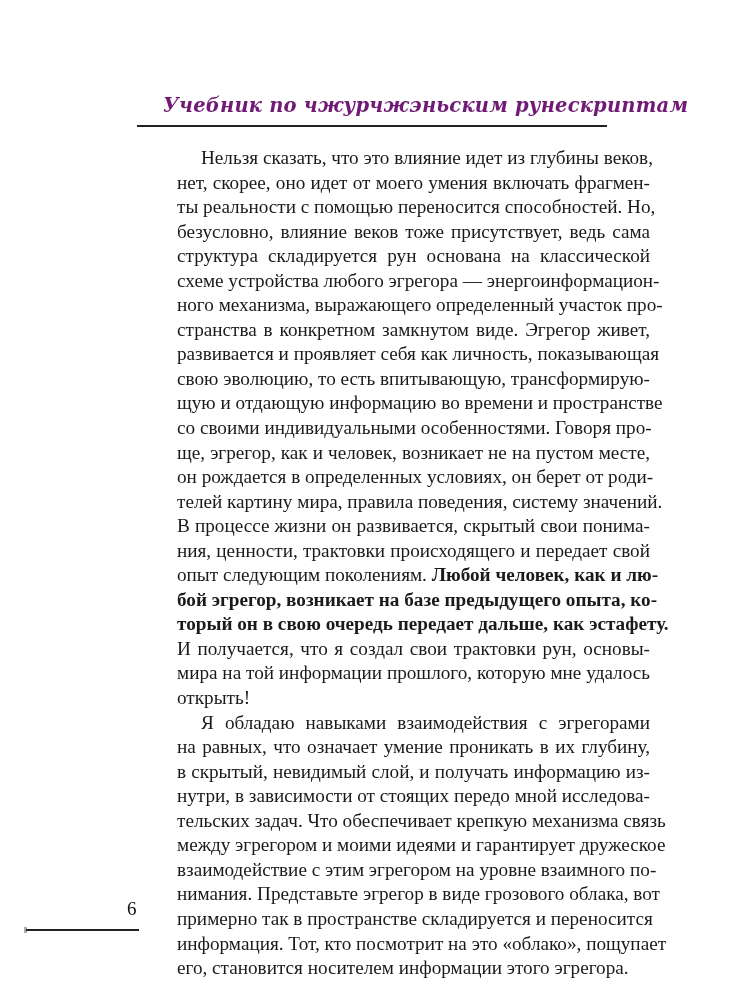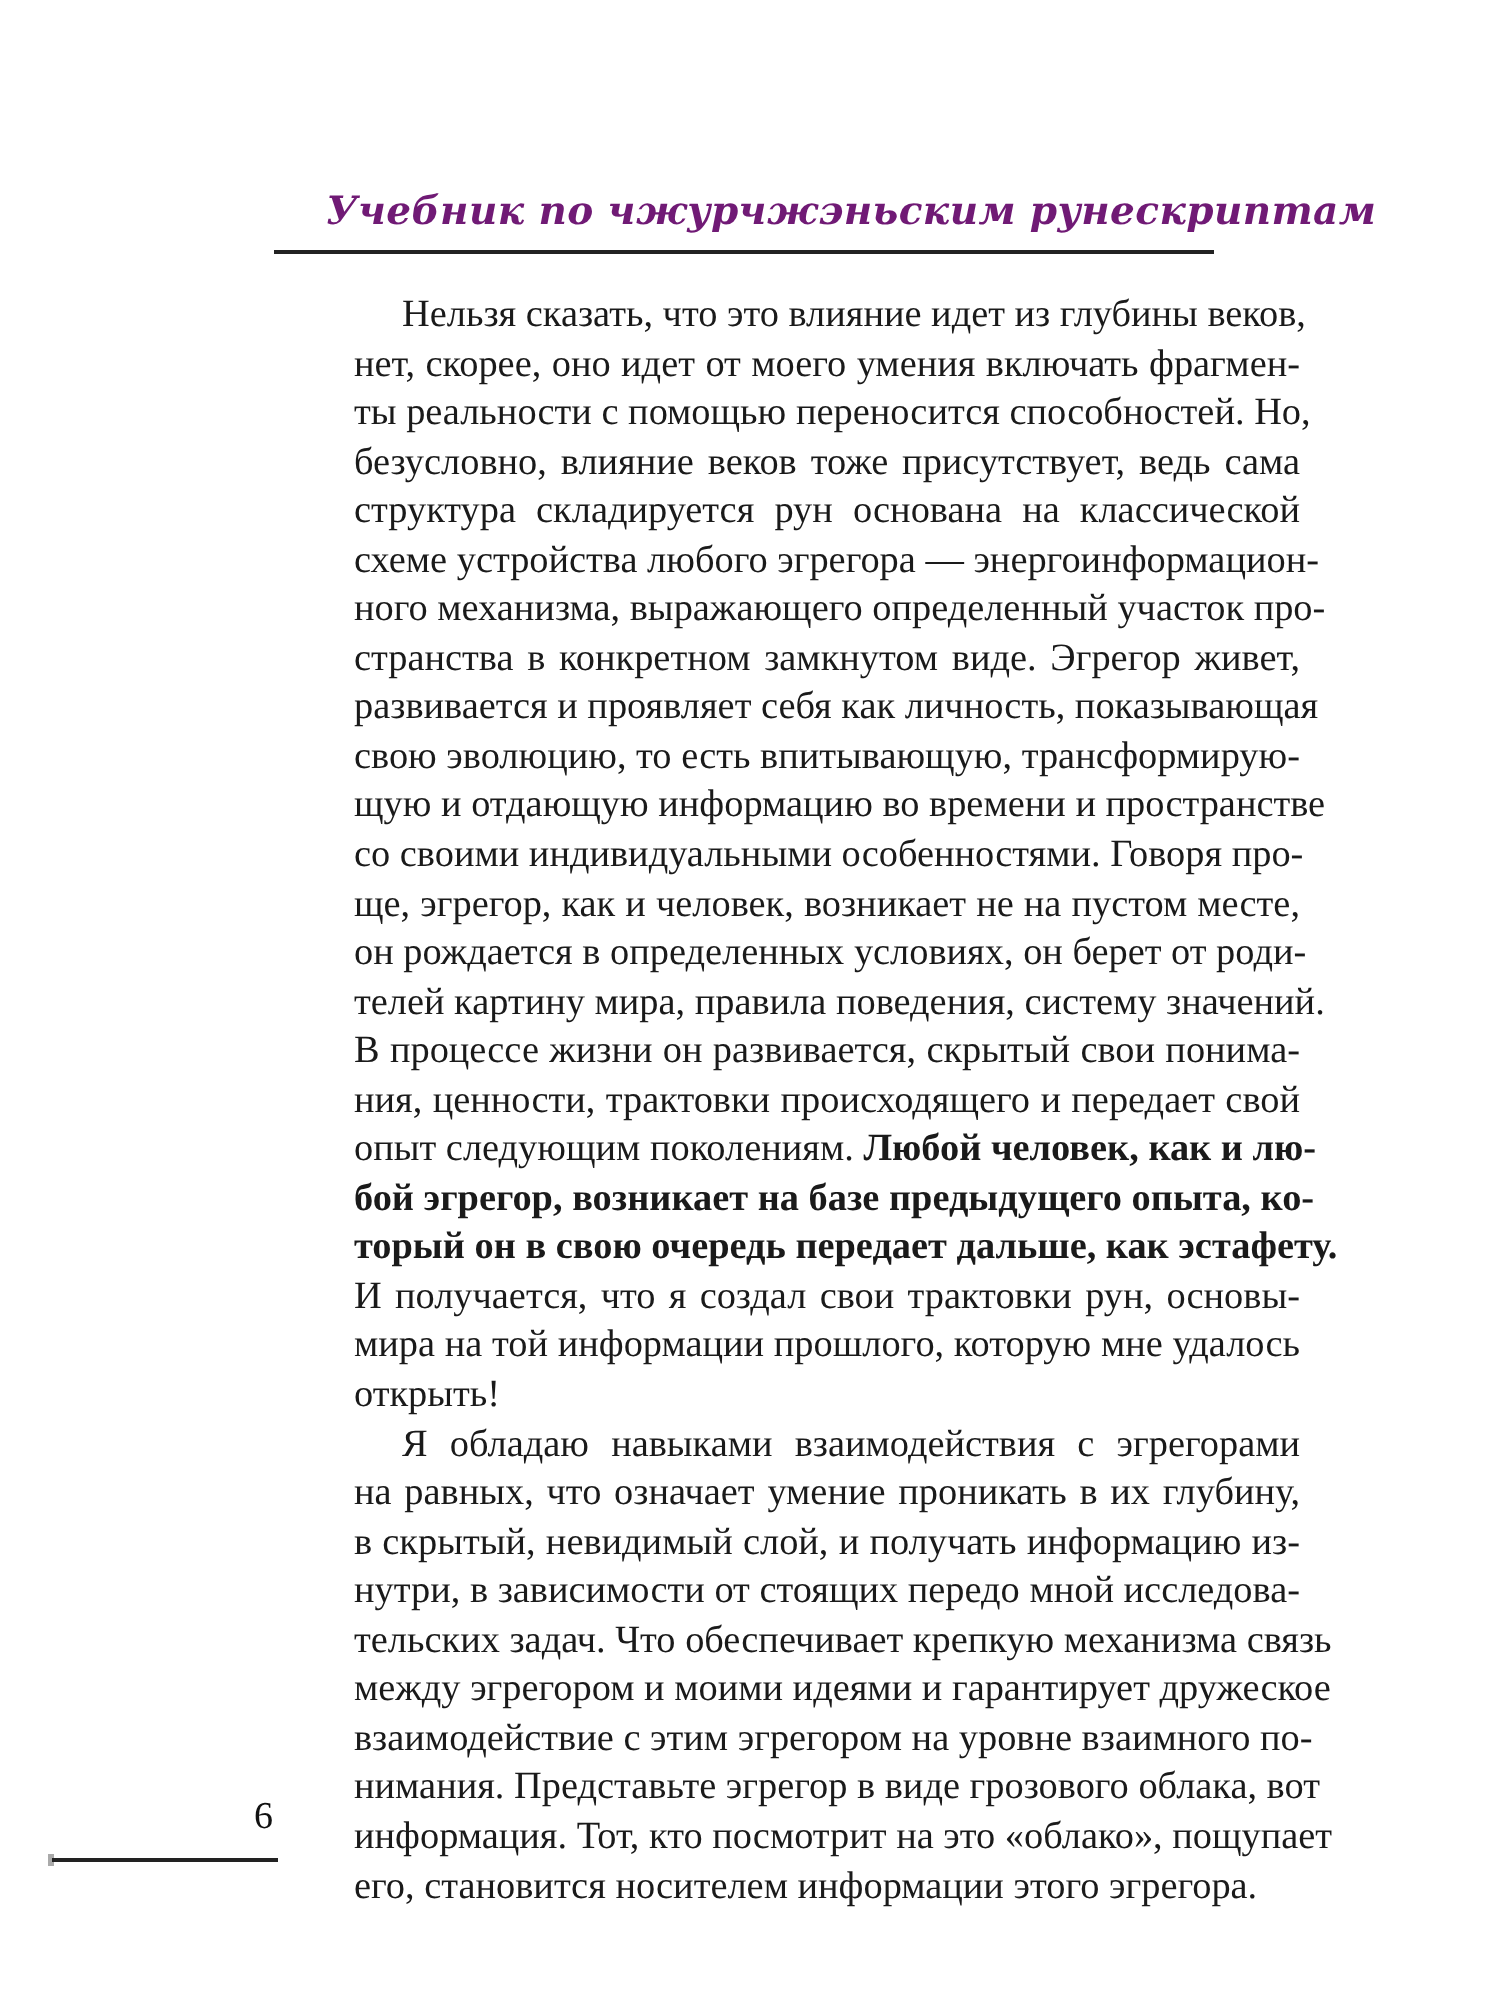--- a/index.html
+++ b/index.html
@@ -70,20 +70,21 @@
   </div>
   <div>
     <span class="line indent">Я обладаю навыками взаимодействия с эгрегорами</span>
     <span class="line">на равных, что означает умение проникать в их глубину,</span>
     <span class="line">в скрытый, невидимый слой, и получать информацию из-</span>
     <span class="line">нутри, в зависимости от стоящих передо мной исследова-</span>
     <span class="line">тельских задач. Что обеспечивает крепкую механизма связь</span>
     <span class="line">между эгрегором и моими идеями и гарантирует дружеское</span>
     <span class="line">взаимодействие с этим эгрегором на уровне взаимного по-</span>
     <span class="line">нимания. Представьте эгрегор в виде грозового облака, вот</span>
+    <span class="line">примерно так в пространстве складируется и переносится</span>
     <span class="line">информация. Тот, кто посмотрит на это «облако», пощупает</span>
     <span class="line last">его, становится носителем информации этого эгрегора.</span>
   </div>
 </div>
 
 <div class="page-number">6</div>
 <div class="footer-tick"></div>
 <div class="footer-rule"></div>
 
 </body></html>

